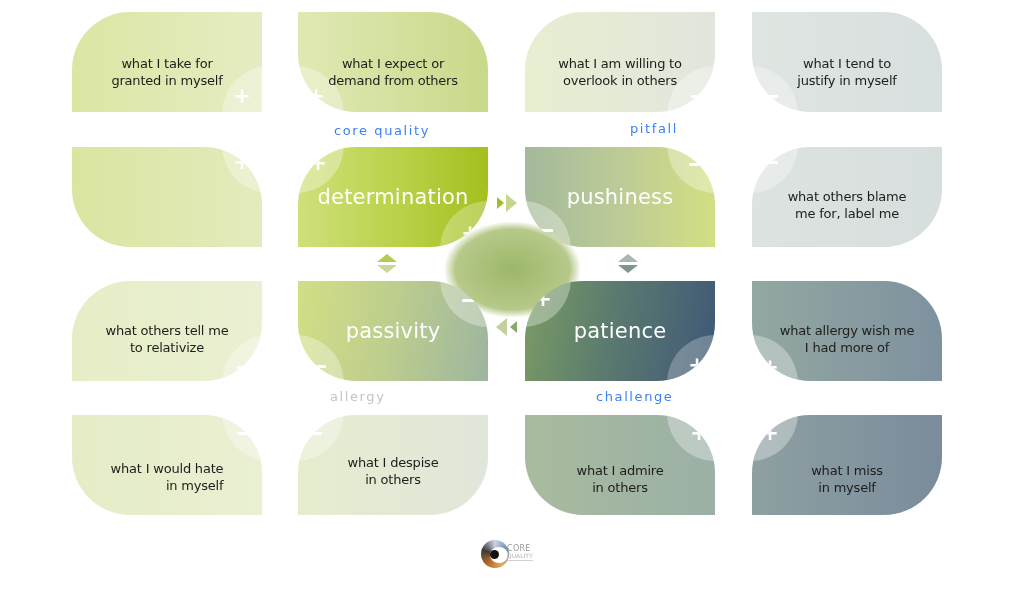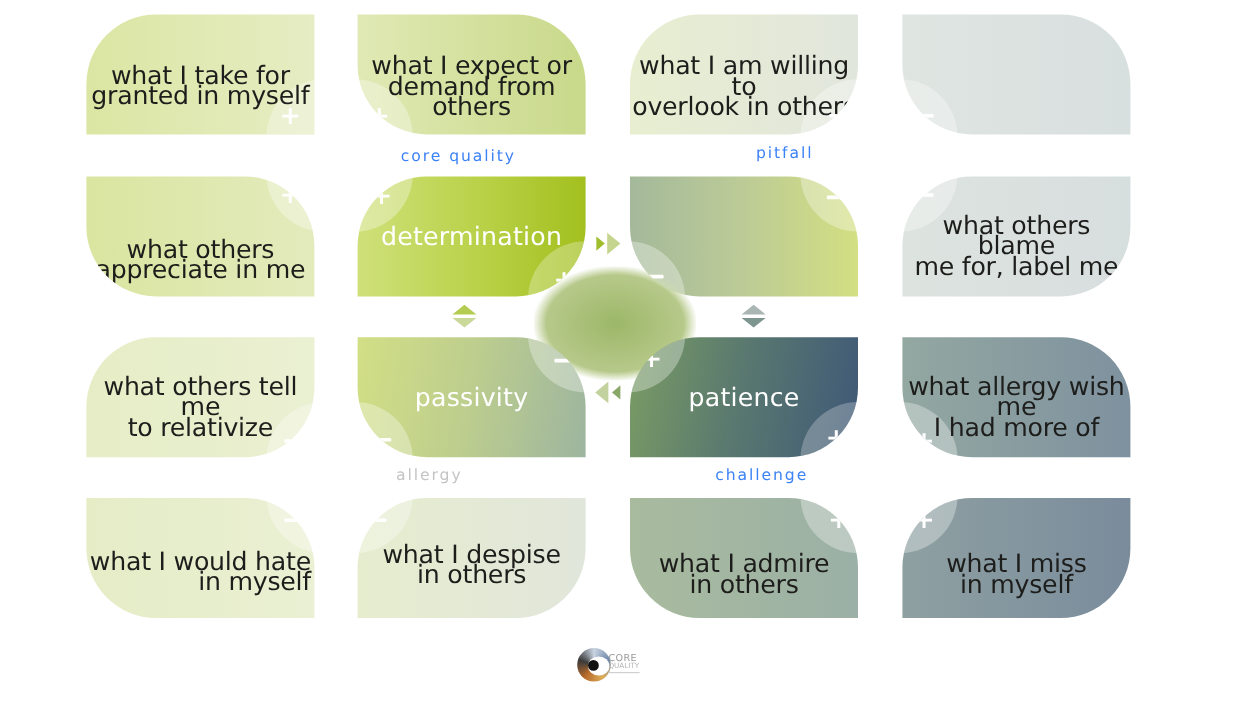--- a/index.html
+++ b/index.html
@@ -1,21 +1,21 @@
 <!DOCTYPE html>
 <html><head>
 <meta charset="utf-8">
 <style>
   html, body { margin: 0; padding: 0; background: #ffffff; }
   body { width: 1033px; height: 591px; position: relative; overflow: hidden;
          font-family: "DejaVu Sans", "Liberation Sans", sans-serif; }
   .stage { position: absolute; left: 0; top: 0; width: 1033px; height: 591px; }
   .box { position: absolute; width: 190px; height: 100px; overflow: hidden;
          display: flex; align-items: center; justify-content: center; text-align: center; }
-  .box .txt { position: relative; z-index: 3; font-size: 21px; line-height: 17px; color: #1d1d1b; letter-spacing: -0.2px; margin-top: 20px; }
+  .box .txt { position: relative; z-index: 3; font-size: 13px; line-height: 17px; color: #1d1d1b; letter-spacing: -0.2px; margin-top: 20px; }
   .box .core { position: relative; z-index: 3; font-size: 21px; color: #ffffff; letter-spacing: 0.2px; }
   .bub { position: absolute; width: 96px; height: 96px; border-radius: 50%;
          background: rgba(255,255,255,0.32); z-index: 2; }
   .sign { position: absolute; z-index: 4; color: #ffffff; font-weight: bold; font-size: 21px; line-height: 20px;
           width: 20px; height: 20px; text-align: center; }
   .minus { position: absolute; z-index: 4; width: 14px; height: 3px; background: #ffffff; border-radius: 1px; }
   .qlabel { position: absolute; font-size: 13px; letter-spacing: 1.6px; color: #3b82f6; }
   .arrow { position: absolute; width: 0; height: 0; }
   .logo { position: absolute; left: 481px; top: 540px; width: 60px; height: 32px; }
   .logo .ring { position: absolute; left: 0; top: 0; width: 28px; height: 28px; border-radius: 50%;
@@ -44,46 +44,47 @@
   </div>
 
   <div class="box" style="left:525px;top:12px;border-top-left-radius:58px;border-bottom-right-radius:58px;background:linear-gradient(90deg,#e8eed0,#e1e6dd);">
     <div class="bub" style="left:142px;top:54px;"></div>
     <div class="txt"><span>what I am willing to</span><br><span>overlook in others</span></div>
     <div class="minus" style="left:166px;top:83px;"></div>
   </div>
 
   <div class="box" style="left:752px;top:12px;border-top-right-radius:58px;border-bottom-left-radius:58px;background:linear-gradient(90deg,#dfe5e1,#d8dfdf);">
     <div class="bub" style="left:-50px;top:54px;"></div>
+    <div class="txt"><span>what I tend to</span><br><span>justify in myself</span></div>
     <div class="minus" style="left:12px;top:83px;"></div>
   </div>
 
   <div class="qlabel" style="left:334px;top:123px;">core quality</div>
   <div class="qlabel" style="left:630px;top:121px;">pitfall</div>
 
   <div class="box" style="left:72px;top:147px;border-bottom-left-radius:58px;border-top-right-radius:58px;background:linear-gradient(90deg,#dae5a0,#e3ebbd);">
     <div class="bub" style="left:150px;top:-50px;"></div>
-    <div class="txt" style="top:10px;"><span>what others</span><br><span>appreciate in me</span></div>
     <div class="sign" style="left:160px;top:5px;">+</div>
   </div>
 
   <div class="box" style="left:298px;top:147px;border-top-left-radius:58px;border-bottom-right-radius:58px;background:linear-gradient(90deg,#cfe07a 0%,#b8d147 55%,#a2c01e 100%);">
     <div class="bub" style="left:-50px;top:-50px;"></div>
     <div class="bub" style="left:142px;top:54px;background:rgba(255,255,255,0.28);"></div>
     <div class="core">determination</div>
     <div class="sign" style="left:10px;top:6px;">+</div>
     <div class="sign" style="left:162px;top:76px;">+</div>
   </div>
 
   <div class="arrow" style="left:497px;top:197px;border-left:7px solid #9fbe2a;border-top:6px solid transparent;border-bottom:6px solid transparent;"></div>
   <div class="arrow" style="left:506px;top:194px;border-left:11px solid #c6d58d;border-top:9px solid transparent;border-bottom:9px solid transparent;"></div>
 
   <div class="box" style="left:525px;top:147px;border-top-right-radius:58px;border-bottom-left-radius:58px;background:linear-gradient(90deg,#a4b99b 0%,#bccb96 50%,#d3df82 100%);">
     <div class="bub" style="left:142px;top:-50px;"></div>
     <div class="bub" style="left:-50px;top:54px;"></div>
+    <div class="core">pushiness</div>
     <div class="minus" style="left:164px;top:16px;"></div>
     <div class="minus" style="left:14px;top:82px;"></div>
   </div>
 
   <div class="box" style="left:752px;top:147px;border-bottom-right-radius:58px;border-top-left-radius:58px;background:linear-gradient(90deg,#dde3df,#d7dede);">
     <div class="bub" style="left:-50px;top:-50px;"></div>
     <div class="txt" style="top:-2px;"><span>what others blame</span><br><span>me for, label me</span></div>
     <div class="minus" style="left:12px;top:14px;"></div>
   </div>
 

